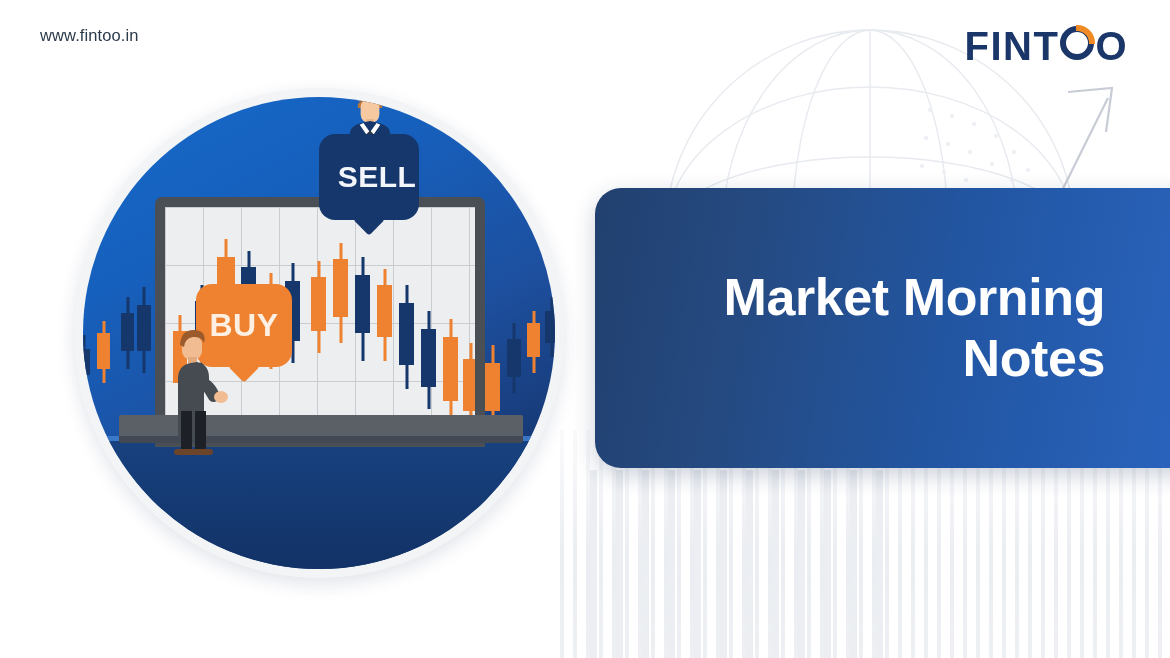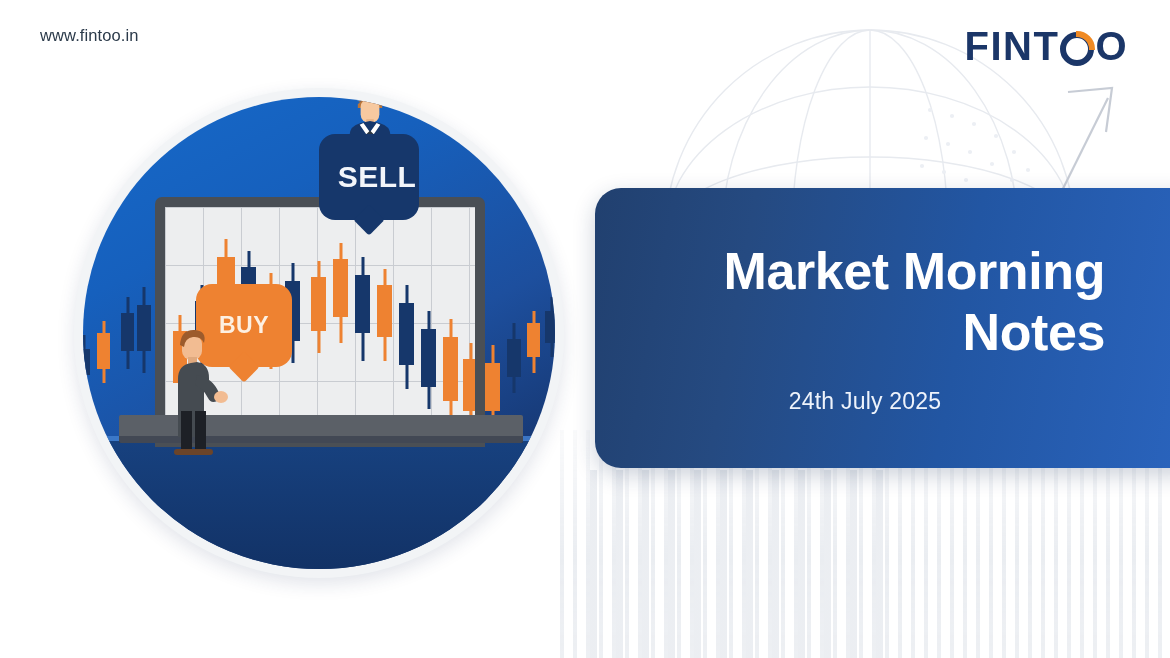--- a/index.html
+++ b/index.html
@@ -75,21 +75,21 @@
     display: flex;
     align-items: center;
   }
   .logo-text {
     font-size: 40px;
     font-weight: 700;
     letter-spacing: 1.5px;
     color: #1b3668;
     line-height: 1;
     display: flex;
-    align-items: flex-end;
+    align-items: flex-start;
   }
   .logo-o-wrap {
     position: relative;
     display: inline-block;
     width: 34px;
     height: 34px;
     margin: 0 1px;
   }
   .logo-o-ring {
     position: absolute;
@@ -228,21 +228,21 @@
     transform: translateX(-50%) rotate(45deg);
     width: 22px;
     height: 22px;
     background: #ee8231;
     border-radius: 3px;
   }
   .tag-buy-label {
     position: relative;
     z-index: 2;
     color: #fdf0e2;
-    font-size: 23px;
+    font-size: 32px;
     font-weight: 700;
     letter-spacing: .5px;
   }
   .tag-sell {
     position: absolute;
     left: 236px;
     top: 37px;
     width: 100px;
     height: 86px;
     background: #16376b;
@@ -585,16 +585,15 @@
           <path d="M10 124 h17 v6 h-17 q-3 0 -3 -3 q0 -3 3 -3 z" fill="#6b4429"></path>
           <path d="M27 124 h16 q3 0 3 3 q0 3 -3 3 h-16 z" fill="#6b4429"></path>
         </svg>
 
       </div>
     </div>
   </div>
 
   <div class="title-card">
     <div class="title-main">Market Morning Notes</div>
-    <div class="title-date">24th July 2025</div>
   </div>
 
 </div>
 
 </body></html>

